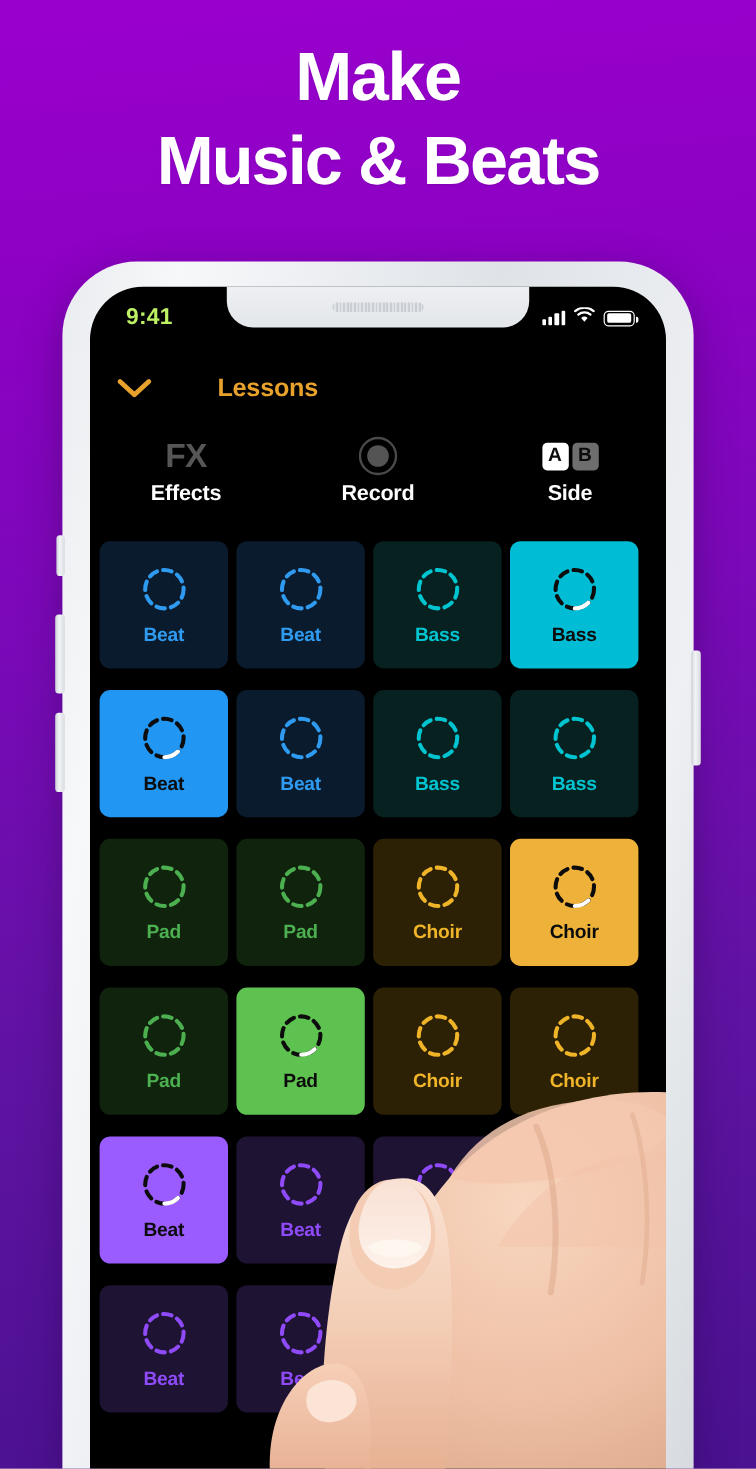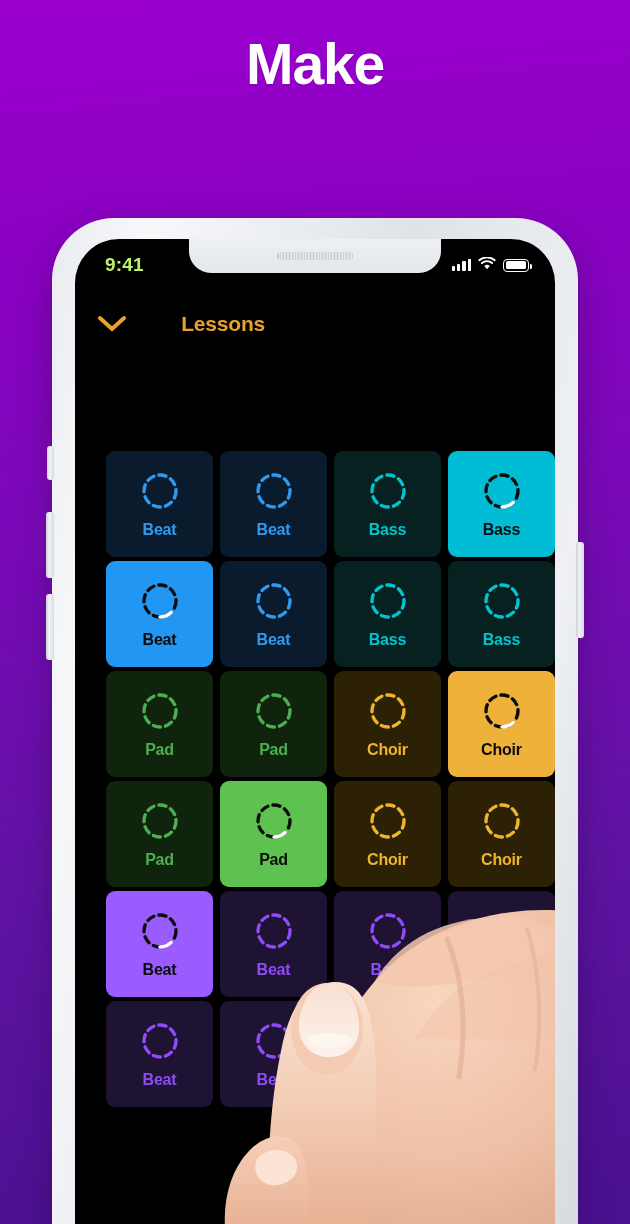--- a/index.html
+++ b/index.html
@@ -131,41 +131,42 @@
     font-size:16px; font-weight:bold; color:#0c0c0c;
   }
   .ab .a{ background:#fff; }
   .ab .b{ background:#6e6e6e; }
 
   
   .grid{
     position:absolute; left:8px; top:212px;
     width:464px;
     display:grid; grid-template-columns:repeat(4,107px);
-    gap:4px 7px; z-index:4;margin-left:23px;
+    gap:18px 7px; z-index:4;
   }
   .pad{
     width:107px; height:106px; border-radius:9px;
     display:flex; flex-direction:column; align-items:center; justify-content:center;
     cursor:pointer; position:relative;
   }
   .pad .ring{ width:42px; height:42px; position:relative; margin-bottom:9px; }
   .pad .ring svg{ display:block; }
   .pad .plabel{ font-size:16px; font-weight:600; letter-spacing:-.2px; }
 
   
   .hand{ position:absolute; left:0; top:0; width:480px; height:989px; z-index:5; pointer-events:none; }
 </style>
 </head>
 <body>
 
 <div id="root">
 
   <div class="headline">
     <div>Make</div>
+    <div class="l2">Music &amp; Beats</div>
   </div>
 
   <div class="phone">
     <div class="btn-side btn-mute"></div>
     <div class="btn-side btn-volup"></div>
     <div class="btn-side btn-voldn"></div>
     <div class="btn-side btn-power"></div>
 
     <div class="screen">
 
@@ -196,20 +197,45 @@
 
       <div class="navbar">
         <div class="nav-chev">
           <svg width="30" height="18" viewBox="0 0 30 18">
             <path d="M3 3 L15 14 L27 3" stroke="#e8a22b" stroke-width="4" fill="none" stroke-linecap="round" stroke-linejoin="round"></path>
           </svg>
         </div>
         <div class="nav-right">Lessons</div>
       </div>
 
+      <div class="toolbar">
+        <div class="tool">
+          <div class="glyph">
+            <span class="fx-text">FX</span>
+          </div>
+          <div class="tlabel">Effects</div>
+        </div>
+        <div class="tool">
+          <div class="glyph">
+            <div class="rec-ring">
+                <div class="rec-dot"></div>
+              </div>
+          </div>
+          <div class="tlabel">Record</div>
+        </div>
+        <div class="tool">
+          <div class="glyph">
+            <div class="ab">
+              <div class="a">A</div>
+              <div class="b">B</div>
+            </div>
+          </div>
+          <div class="tlabel">Side</div>
+        </div>
+      </div>
 
       <div class="grid" id="pad-grid">
           <div class="pad" style="background: rgb(11, 27, 46);">
             <div class="ring">
               <svg width="42" height="42" viewBox="0 0 42 42">
                 <circle cx="21" cy="21" r="16" fill="none" stroke="#2f9bf0" stroke-width="3.4" stroke-linecap="round" stroke-dasharray="7.2 5.1"></circle>
               </svg>
             </div>
             <div class="plabel" style="color: rgb(47, 155, 240);">Beat</div>
           </div>

